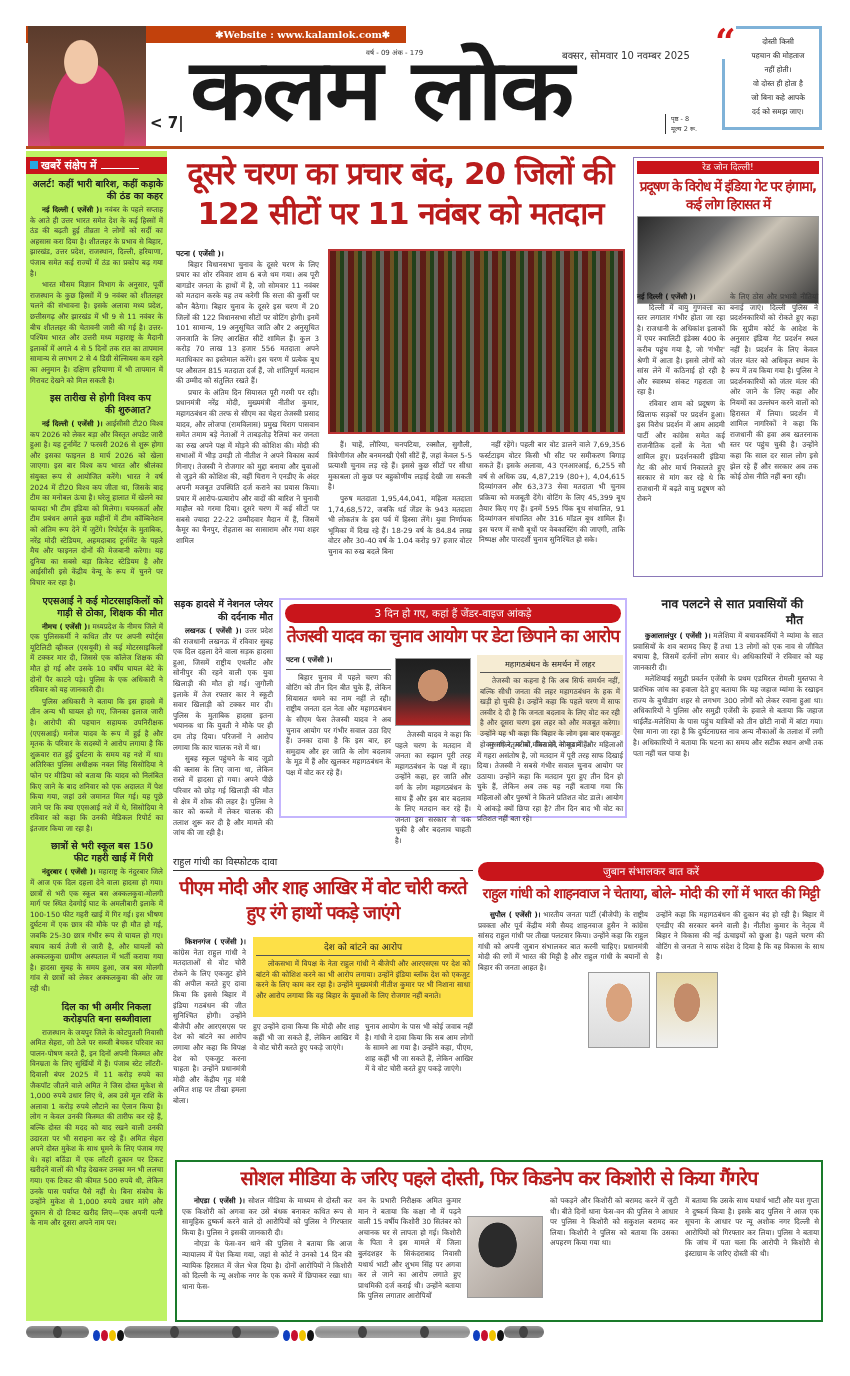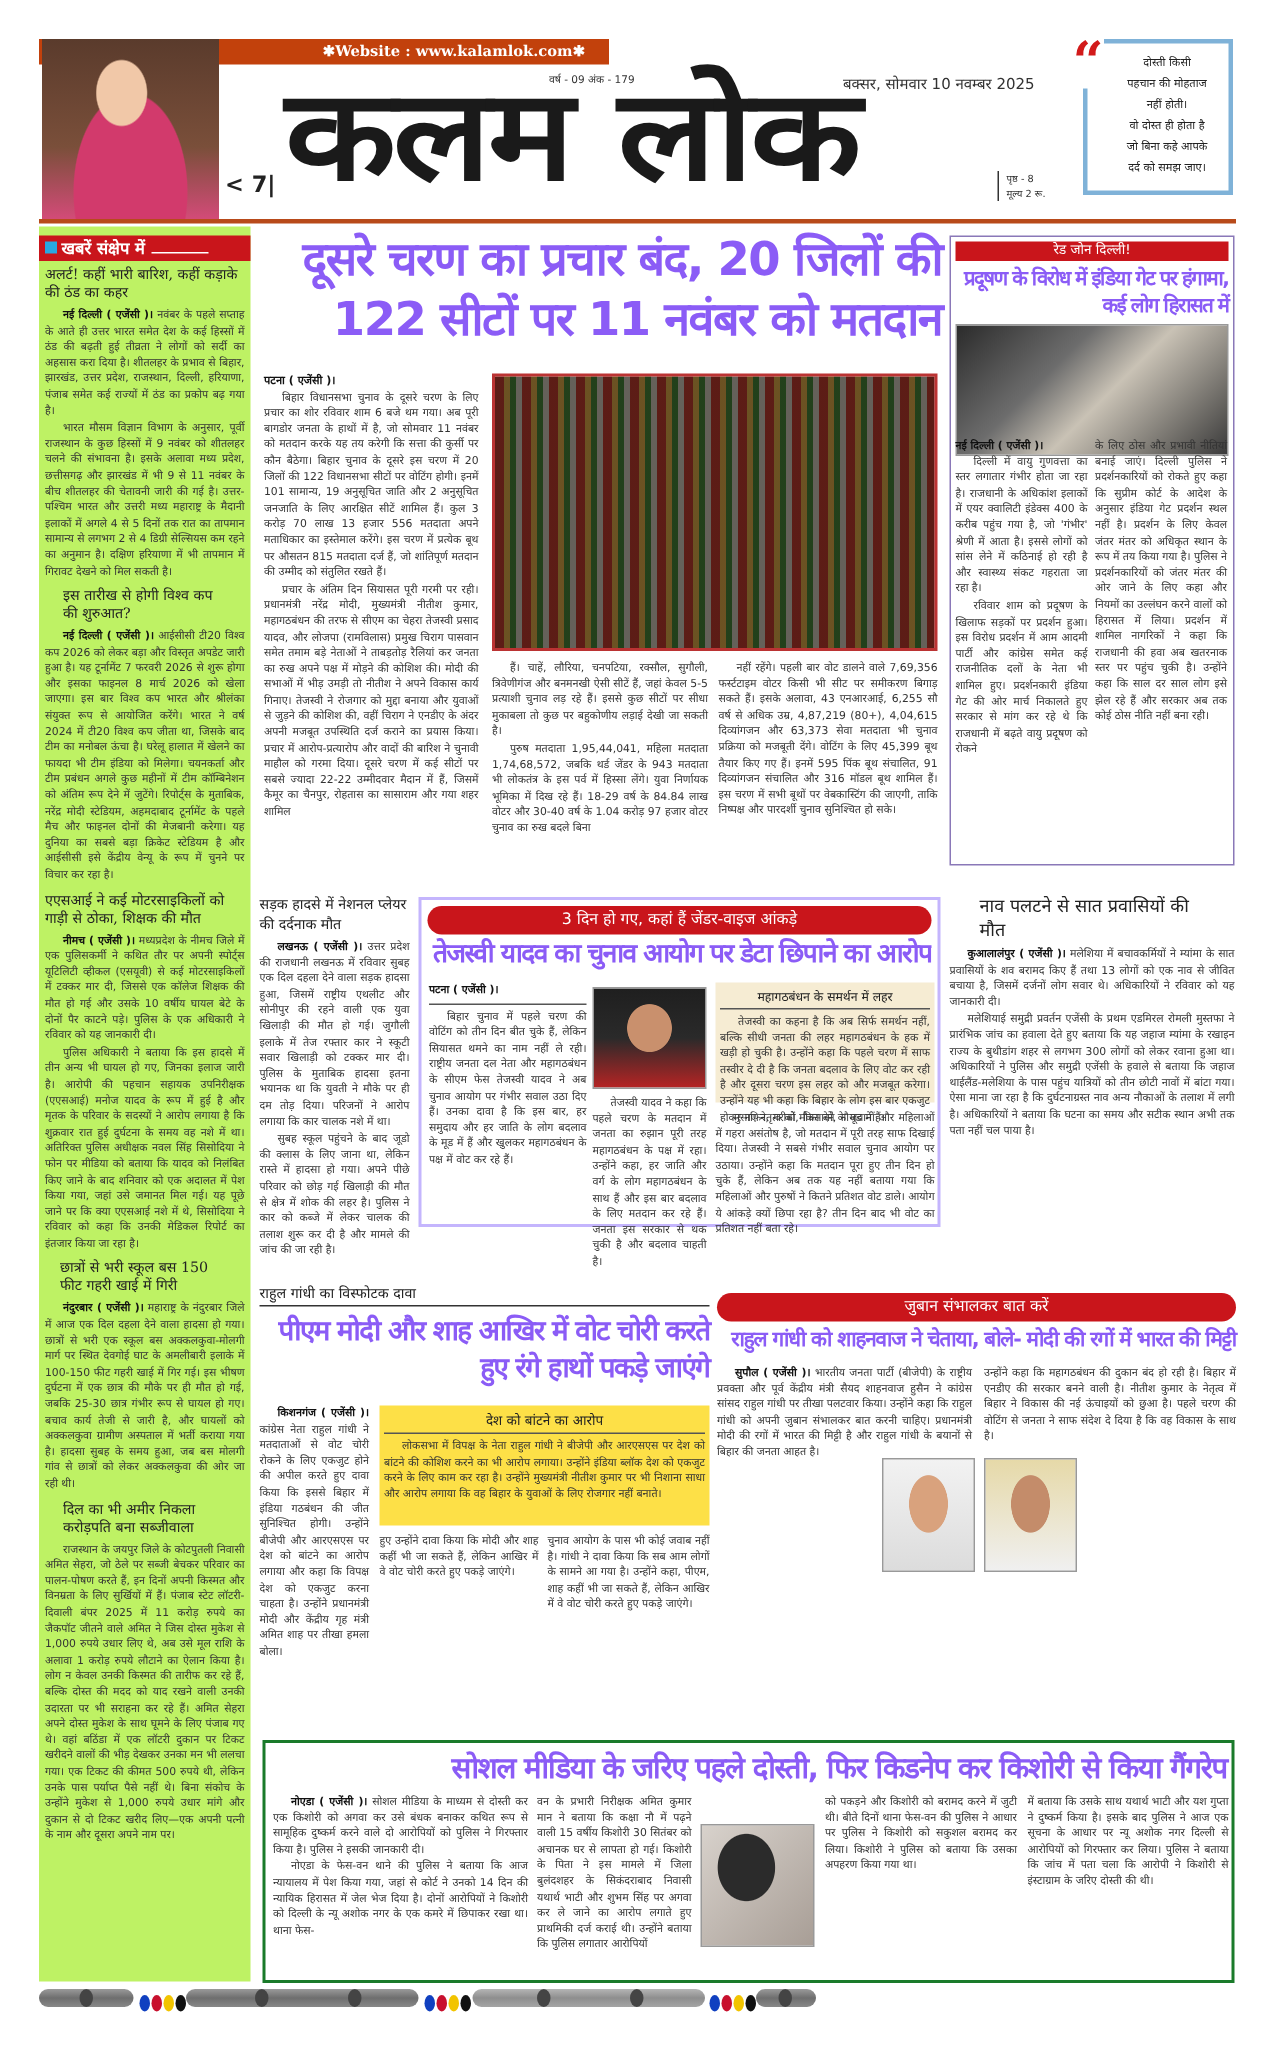--- a/index.html
+++ b/index.html
@@ -1,21 +1,21 @@
 <!DOCTYPE html>
 <html><head>
 <meta charset="utf-8">
 <style>
 *{box-sizing:border-box;margin:0;padding:0}
 body{width:850px;height:1376px;background:#fff;font-family:"DejaVu Sans",sans-serif;color:#222;position:relative;overflow:hidden}
 .abs{position:absolute}
 .txt{font-size:7.2px;line-height:10.6px;text-align:justify;color:#333}
 .txt p{text-indent:12px;margin-bottom:1px}
-.hl{font-family:"DejaVu Sans",sans-serif;font-weight:bold;color:#8b5cf6;text-align:right;letter-spacing:-1px}
-.sub-hl{font-family:"DejaVu Serif",serif;font-weight:normal;text-align:left;color:#222}
+.hl{font-family:"DejaVu Sans",sans-serif;font-weight:bold;color:#b91c1c;text-align:center;letter-spacing:-1px}
+.sub-hl{font-family:"DejaVu Serif",serif;font-weight:bold;text-align:right;color:#222}
 .red-pill{background:#c9151b;color:#fff;text-align:center;border-radius:14px;font-size:10.5px;line-height:19px}
 .photo{background:linear-gradient(135deg,#8a5a3a,#c98e6a 40%,#5d3d2b);border:1px solid #999}
 .dateline{font-weight:bold;color:#111}
 
 #masthead-bar{left:26px;top:26px;width:380px;height:17px;background:#c2410c}
 #website{right:16px;top:0;color:#fff;font-family:"DejaVu Serif",serif;font-weight:bold;font-size:9.8px;line-height:17px}
 #logo{left:190px;top:40px;font-family:"DejaVu Sans",sans-serif;font-weight:900;font-size:84px;line-height:100px;color:#1a1a1a;letter-spacing:-2px;transform:scaleX(1.15);transform-origin:left}
 #header-line{left:26px;top:146px;width:798px;height:3px;background:#b84a1a}
 .left-col{left:26px;top:151px;width:141px;height:1170px;background:#bef264}
 .bottom-band{top:1326px;height:14px}

